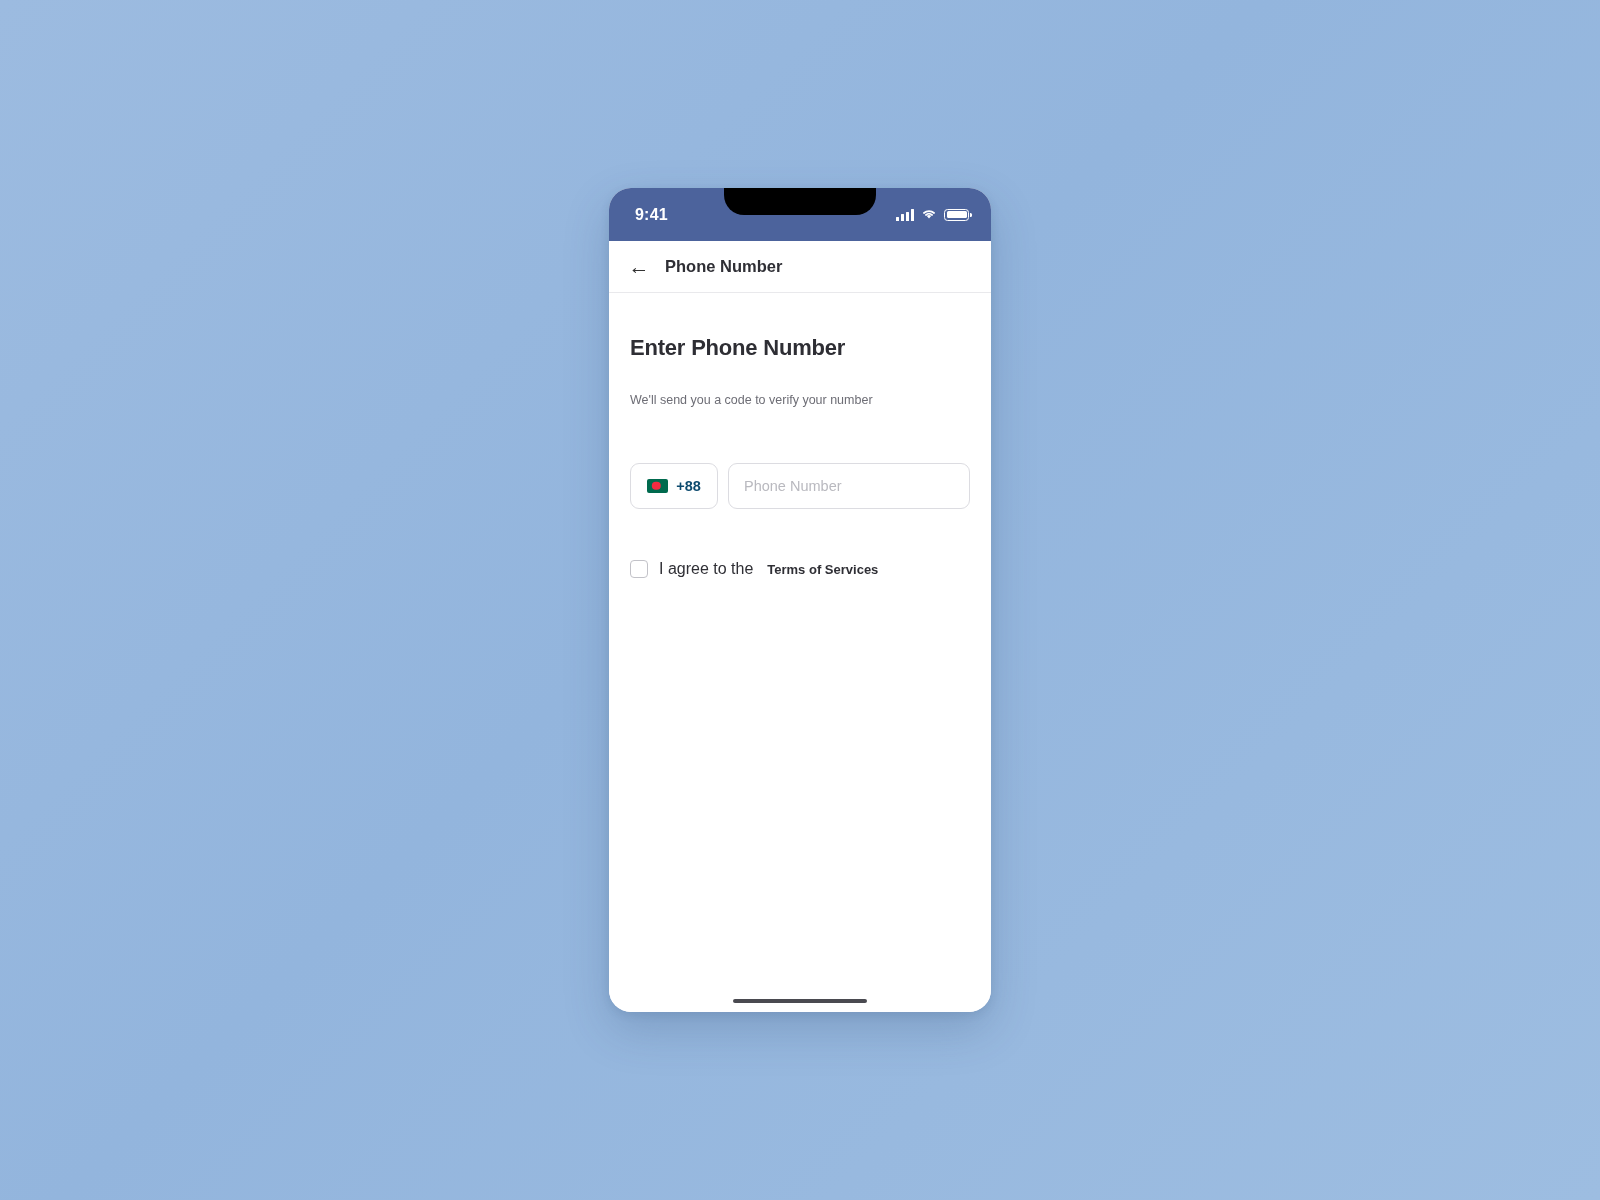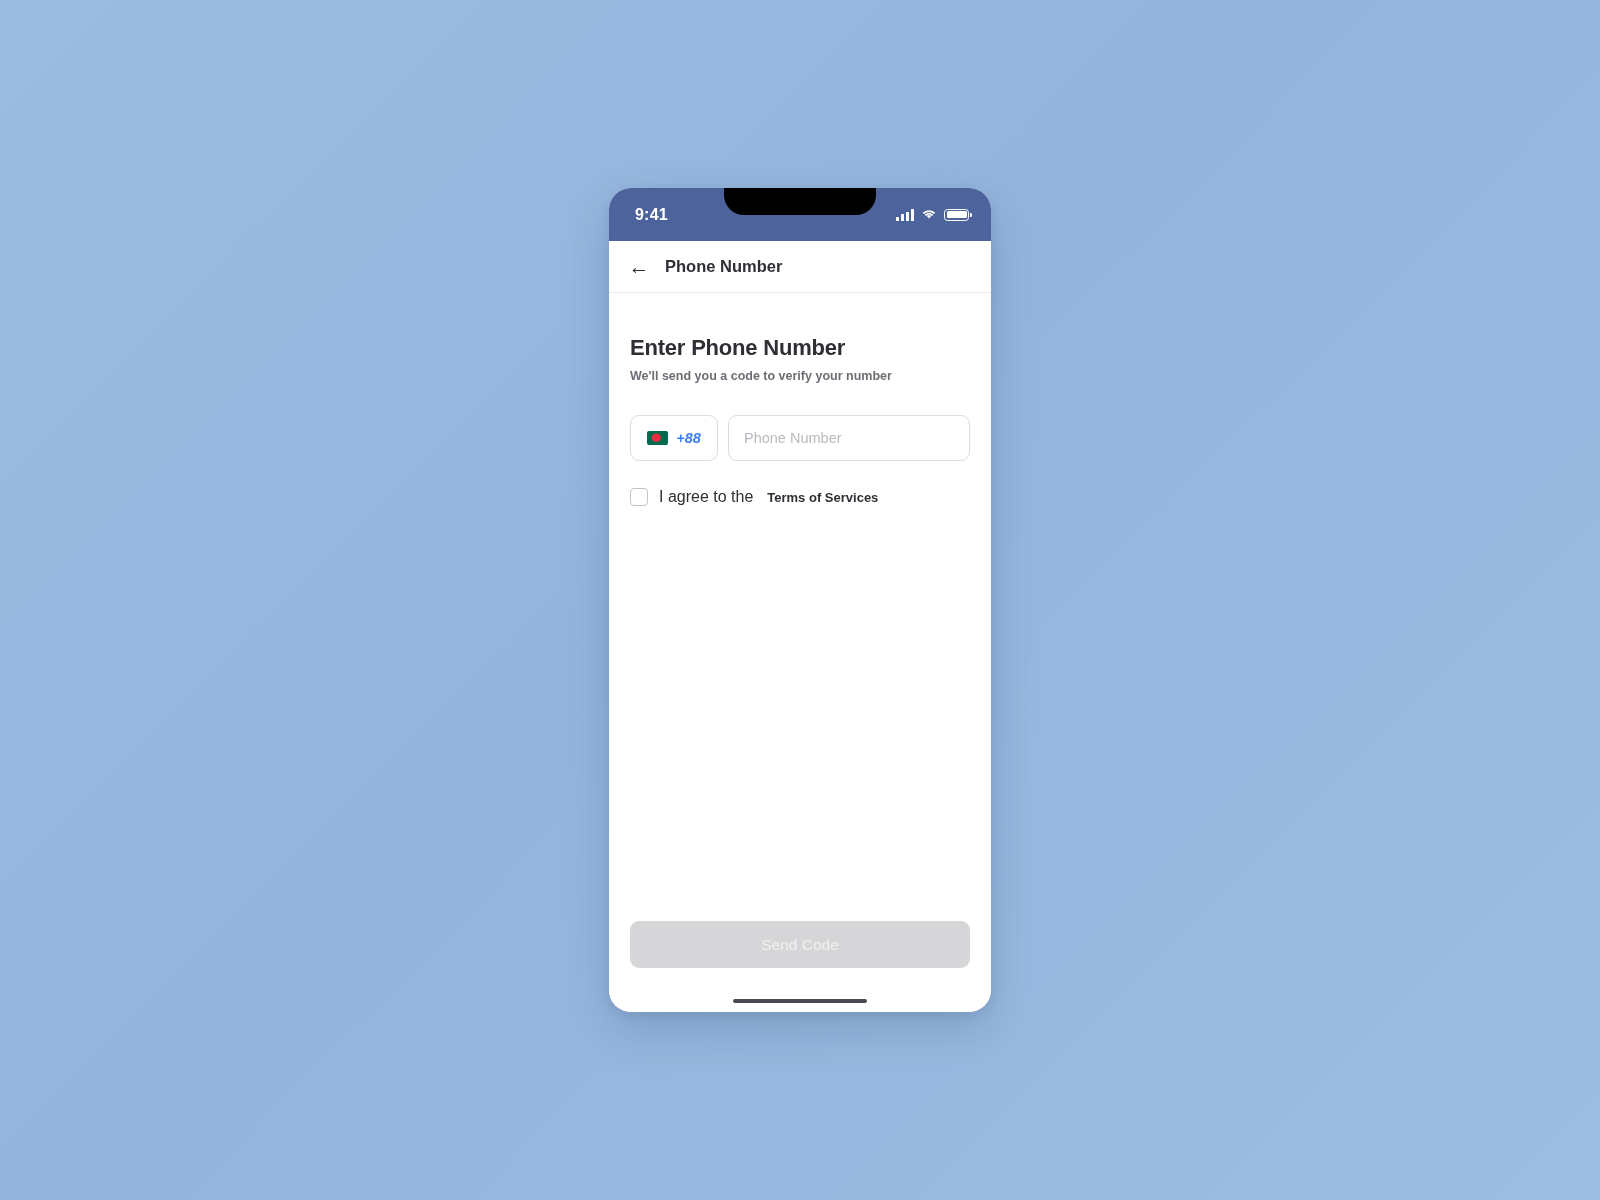--- a/index.html
+++ b/index.html
@@ -119,33 +119,33 @@
     color: #2f2f35;
   }
 
   
   .content {
     flex: 1 1 auto;
     display: flex;
     flex-direction: column;
     padding: 0 21px;
     min-height: 0;
+    gap: 24px;
   }
   .headline {
     margin-top: 42px;
     font-size: 22px;
     font-weight: bold;
     color: #2e2e34;
     letter-spacing: -0.2px;
   }
   .subhead {
     margin-top: 8px;
     font-size: 12.5px;
     color: #6d6d75;
-    font-weight: bold;
   }
 
   
   .phone-row {
     margin-top: 32px;
     display: flex;
     gap: 10px;
     align-items: stretch;
   }
   .country-select {
@@ -172,22 +172,21 @@
     position: absolute;
     width: 8.4px; height: 8.4px;
     border-radius: 50%;
     background: #f42a41;
     top: 50%; left: 44%;
     transform: translate(-50%, -50%);
   }
   .dial-code {
     font-size: 14.5px;
     font-weight: bold;
-    color: #3b82f6;
-    font-style: italic;
+    color: #0c4a6e;
   }
   .phone-input {
     flex: 1 1 auto;
     height: 46px;
     border: 1px solid #dcdce1;
     border-radius: 9px;
     background: #ffffff;
     padding: 0 15px;
     font-family: "Liberation Sans", sans-serif;
     font-size: 14.5px;
@@ -302,20 +301,19 @@
     </div>
 
     <div class="terms-row">
       <span class="checkbox"></span>
       <span class="terms-text">I agree to the</span>
       <span class="terms-link">Terms of Services</span>
     </div>
 
     <div class="spacer"></div>
 
-    <button class="send-button" disabled="">Send Code</button>
   </div>
 
   <div class="home-indicator-wrap">
     <div class="home-indicator"></div>
   </div>
 
 </div>
 
 </body></html>

